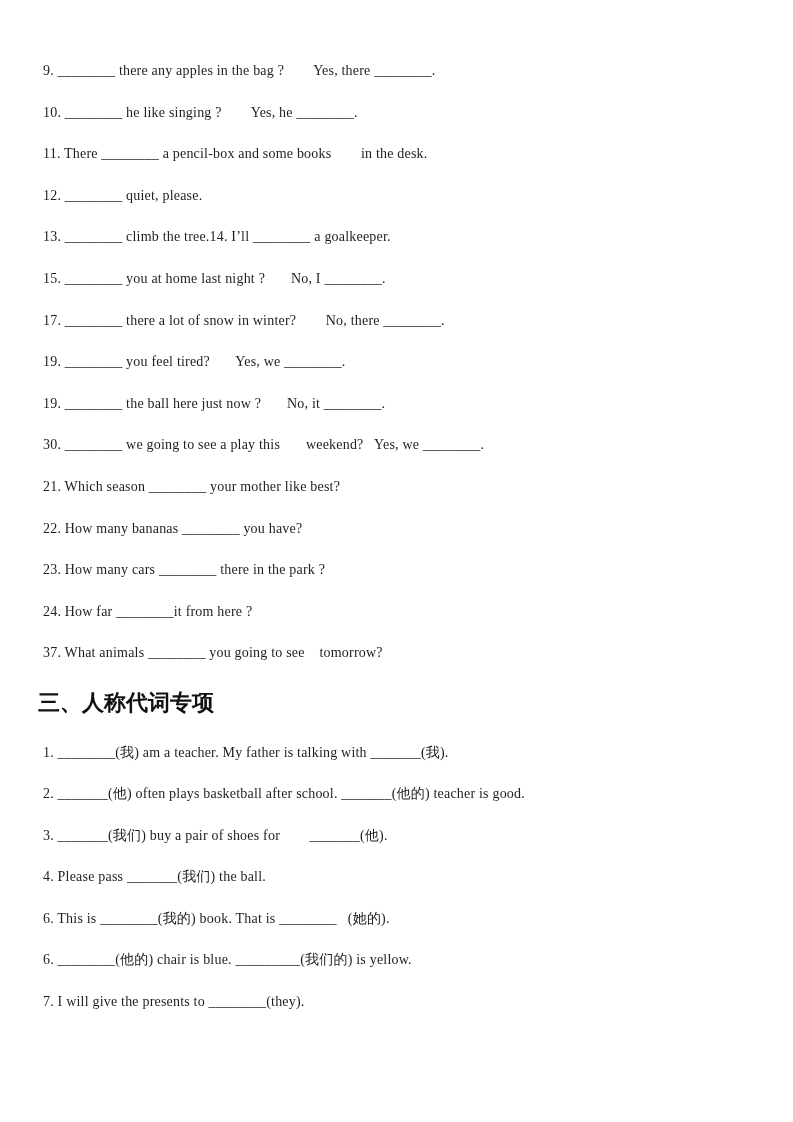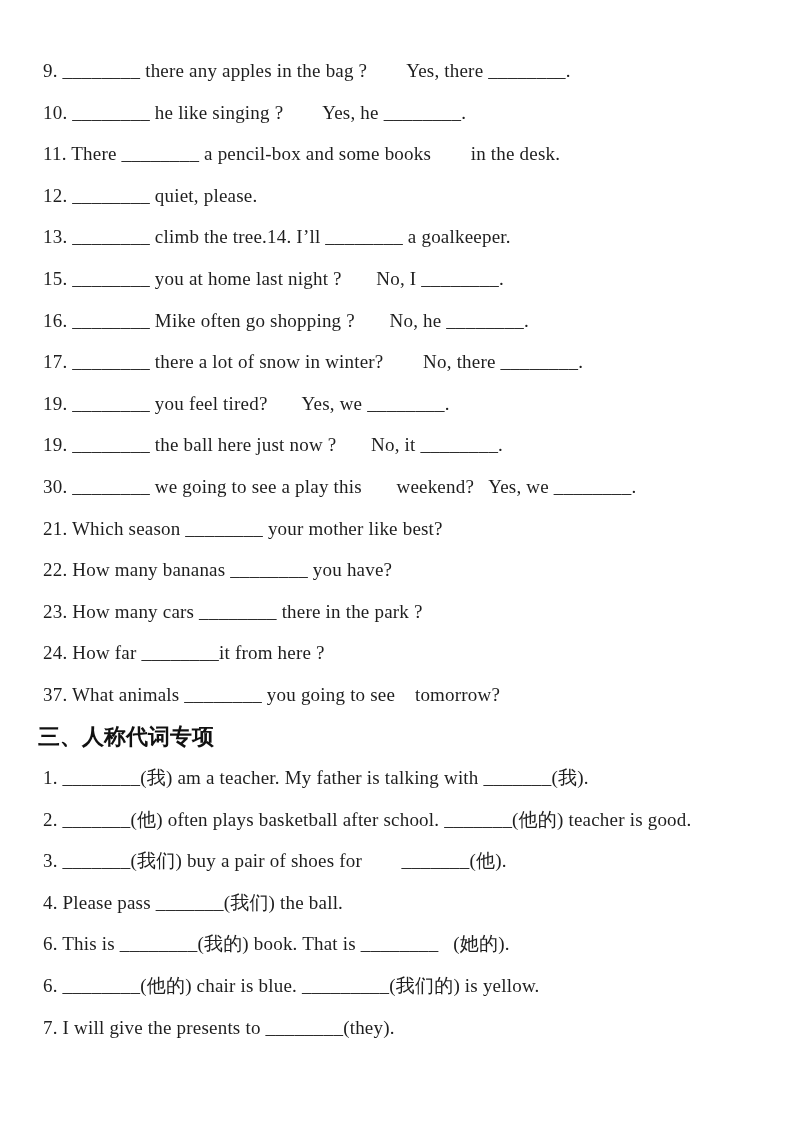--- a/index.html
+++ b/index.html
@@ -15,48 +15,47 @@
   }
   .page {
     box-sizing: border-box;
     width: 793px;
     height: 1122px;
     padding: 50px 30px 0 43px;
     background: #ffffff;
   }
   .line {
     margin: 0;
-    font-size: 19px;
+    font-size: 14px;
     line-height: 41.6px;
     color: #1e1e1e;
     white-space: pre-wrap;
     letter-spacing: 0.2px;
   }
   .heading {
-    margin: 0;
+    margin: 8px;
     margin-left: -5px;
     font-size: 22px;
     font-weight: bold;
     line-height: 41.6px;
     color: #111111;
     white-space: pre-wrap;
   }
 </style>
 </head>
 <body>
 
 <div class="page">
   <div id="grammar-list">
       <p class="line">9. ________ there any apples in the bag ?        Yes, there ________.</p>
       <p class="line">10. ________ he like singing ?        Yes, he ________.</p>
       <p class="line">11. There ________ a pencil-box and some books        in the desk.</p>
       <p class="line">12. ________ quiet, please.</p>
       <p class="line">13. ________ climb the tree.14. I’ll ________ a goalkeeper.</p>
       <p class="line">15. ________ you at home last night ?       No, I ________.</p>
-      <p class="line">16. ________ Mike often go shopping ?       No, he ________.</p>
       <p class="line">17. ________ there a lot of snow in winter?        No, there ________.</p>
       <p class="line">19. ________ you feel tired?       Yes, we ________.</p>
       <p class="line">19. ________ the ball here just now ?       No, it ________.</p>
       <p class="line">30. ________ we going to see a play this       weekend?   Yes, we ________.</p>
       <p class="line">21. Which season ________ your mother like best?</p>
       <p class="line">22. How many bananas ________ you have?</p>
       <p class="line">23. How many cars ________ there in the park ?</p>
       <p class="line">24. How far ________it from here ?</p>
       <p class="line">37. What animals ________ you going to see    tomorrow?</p>
     </div>

